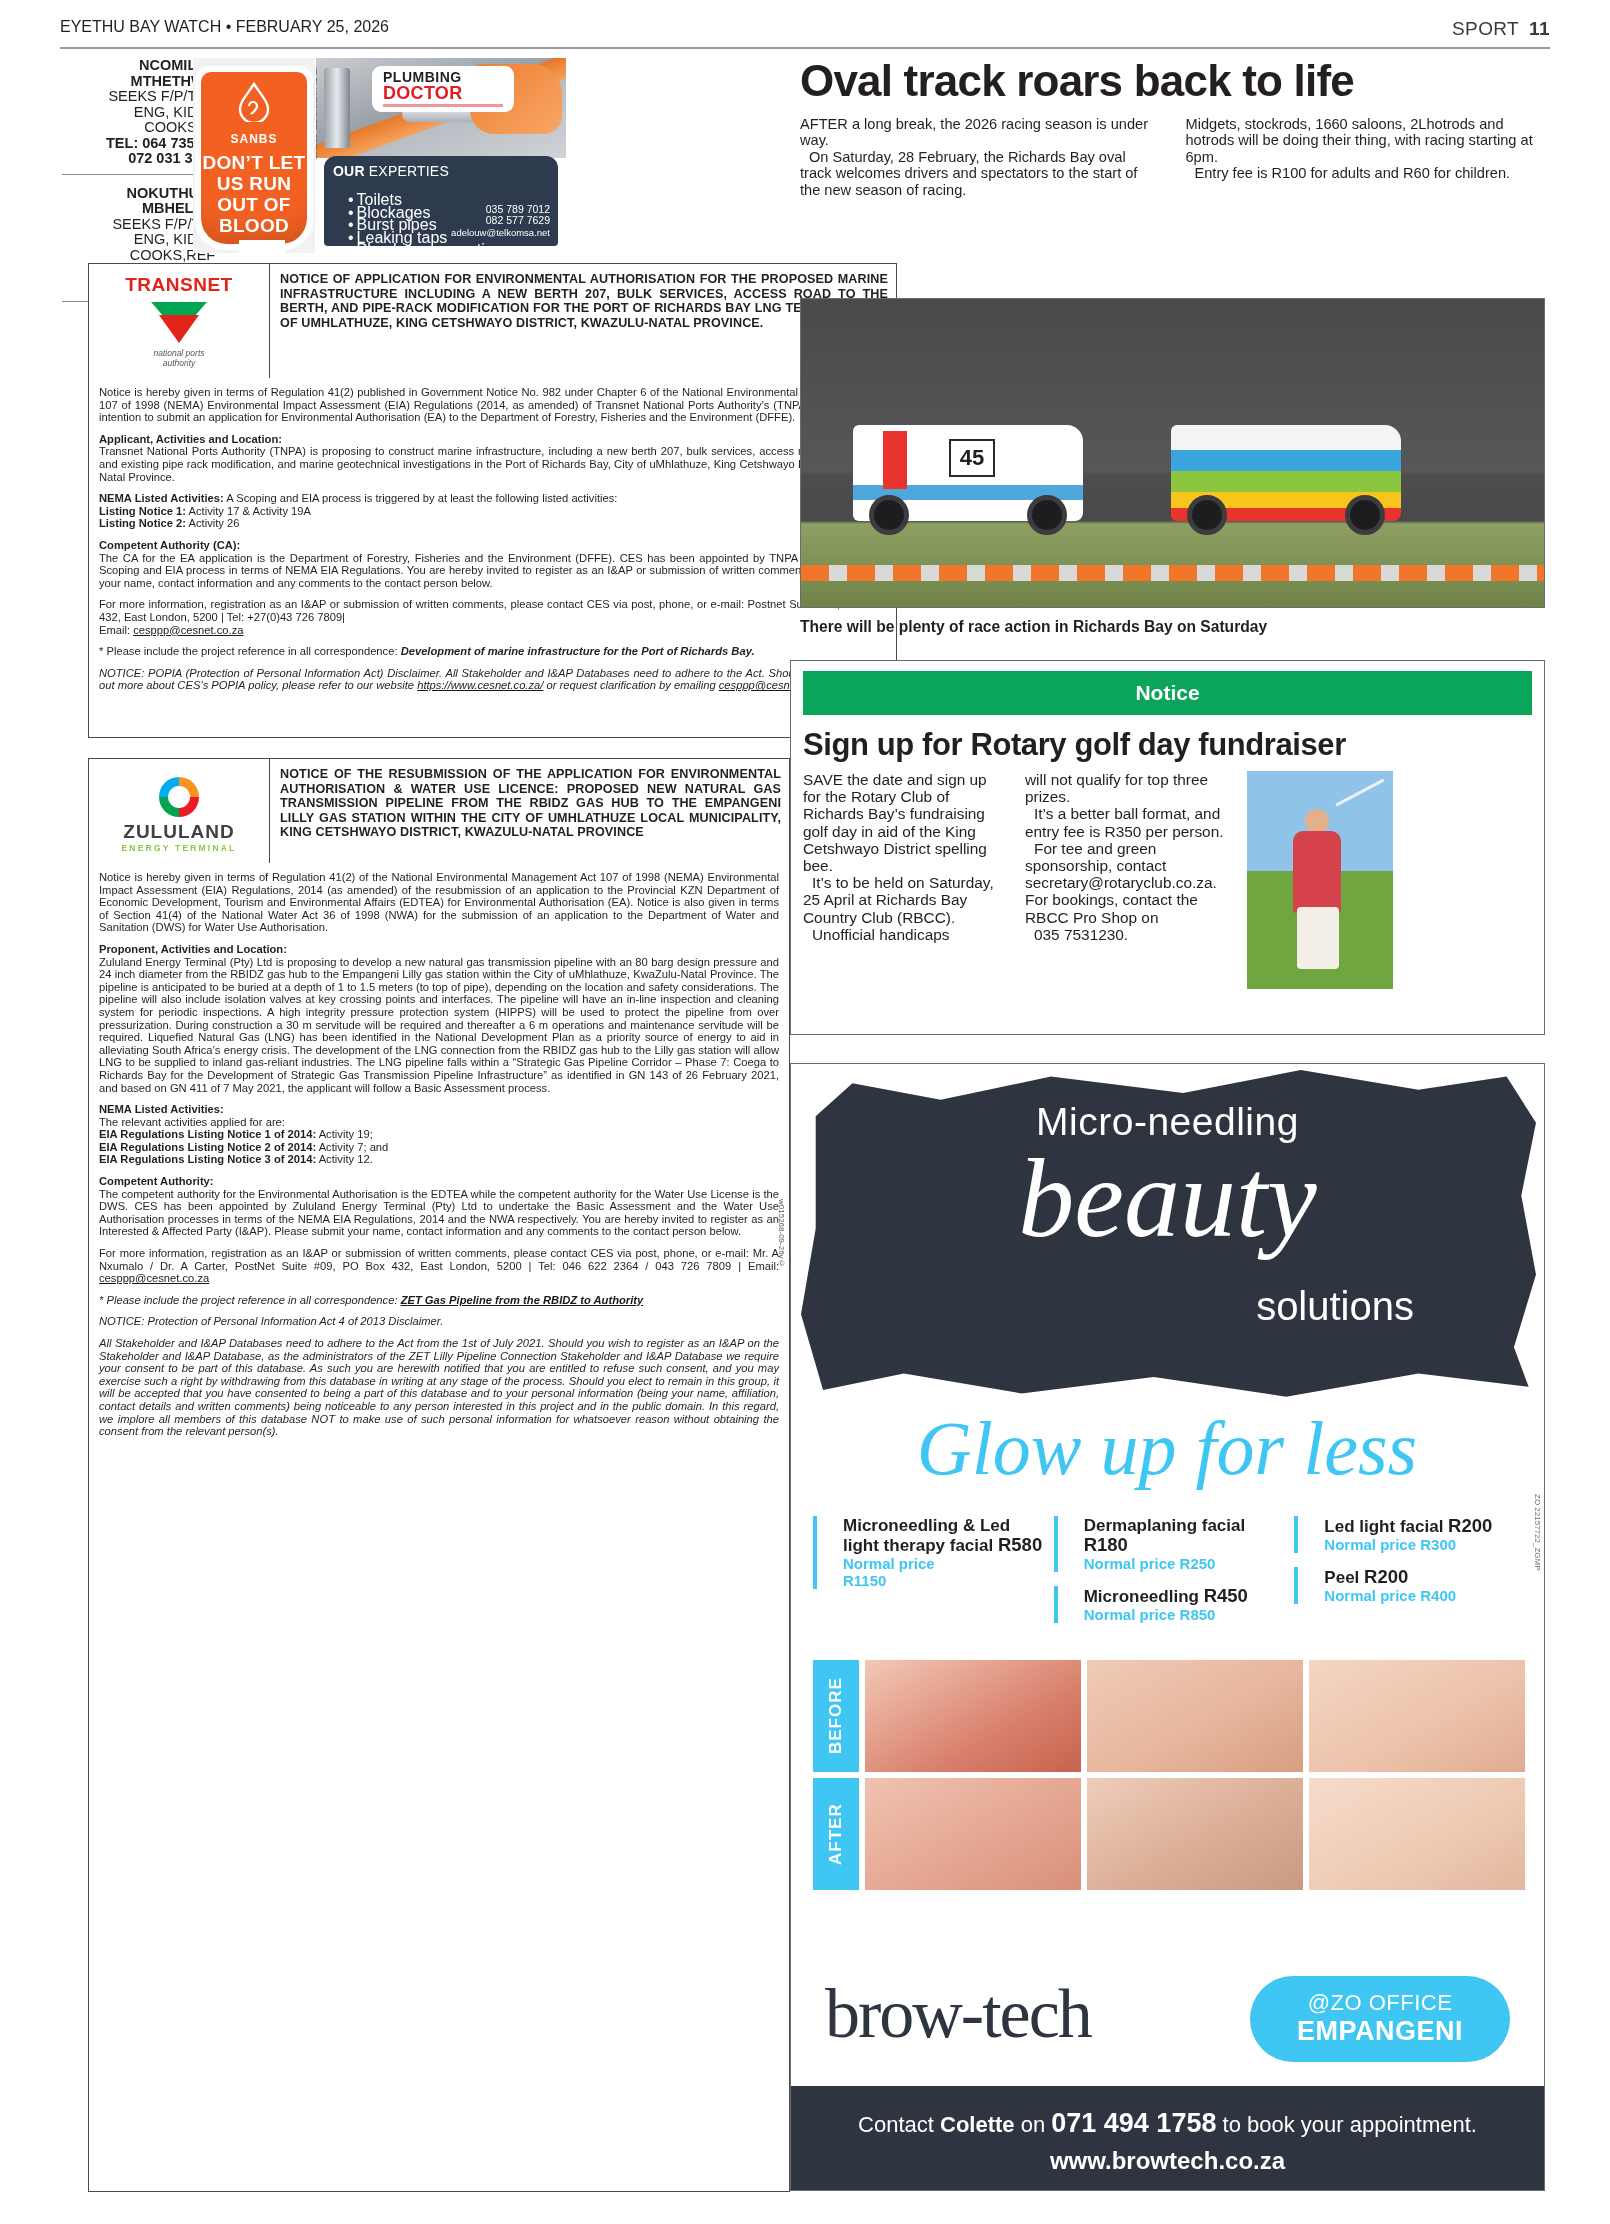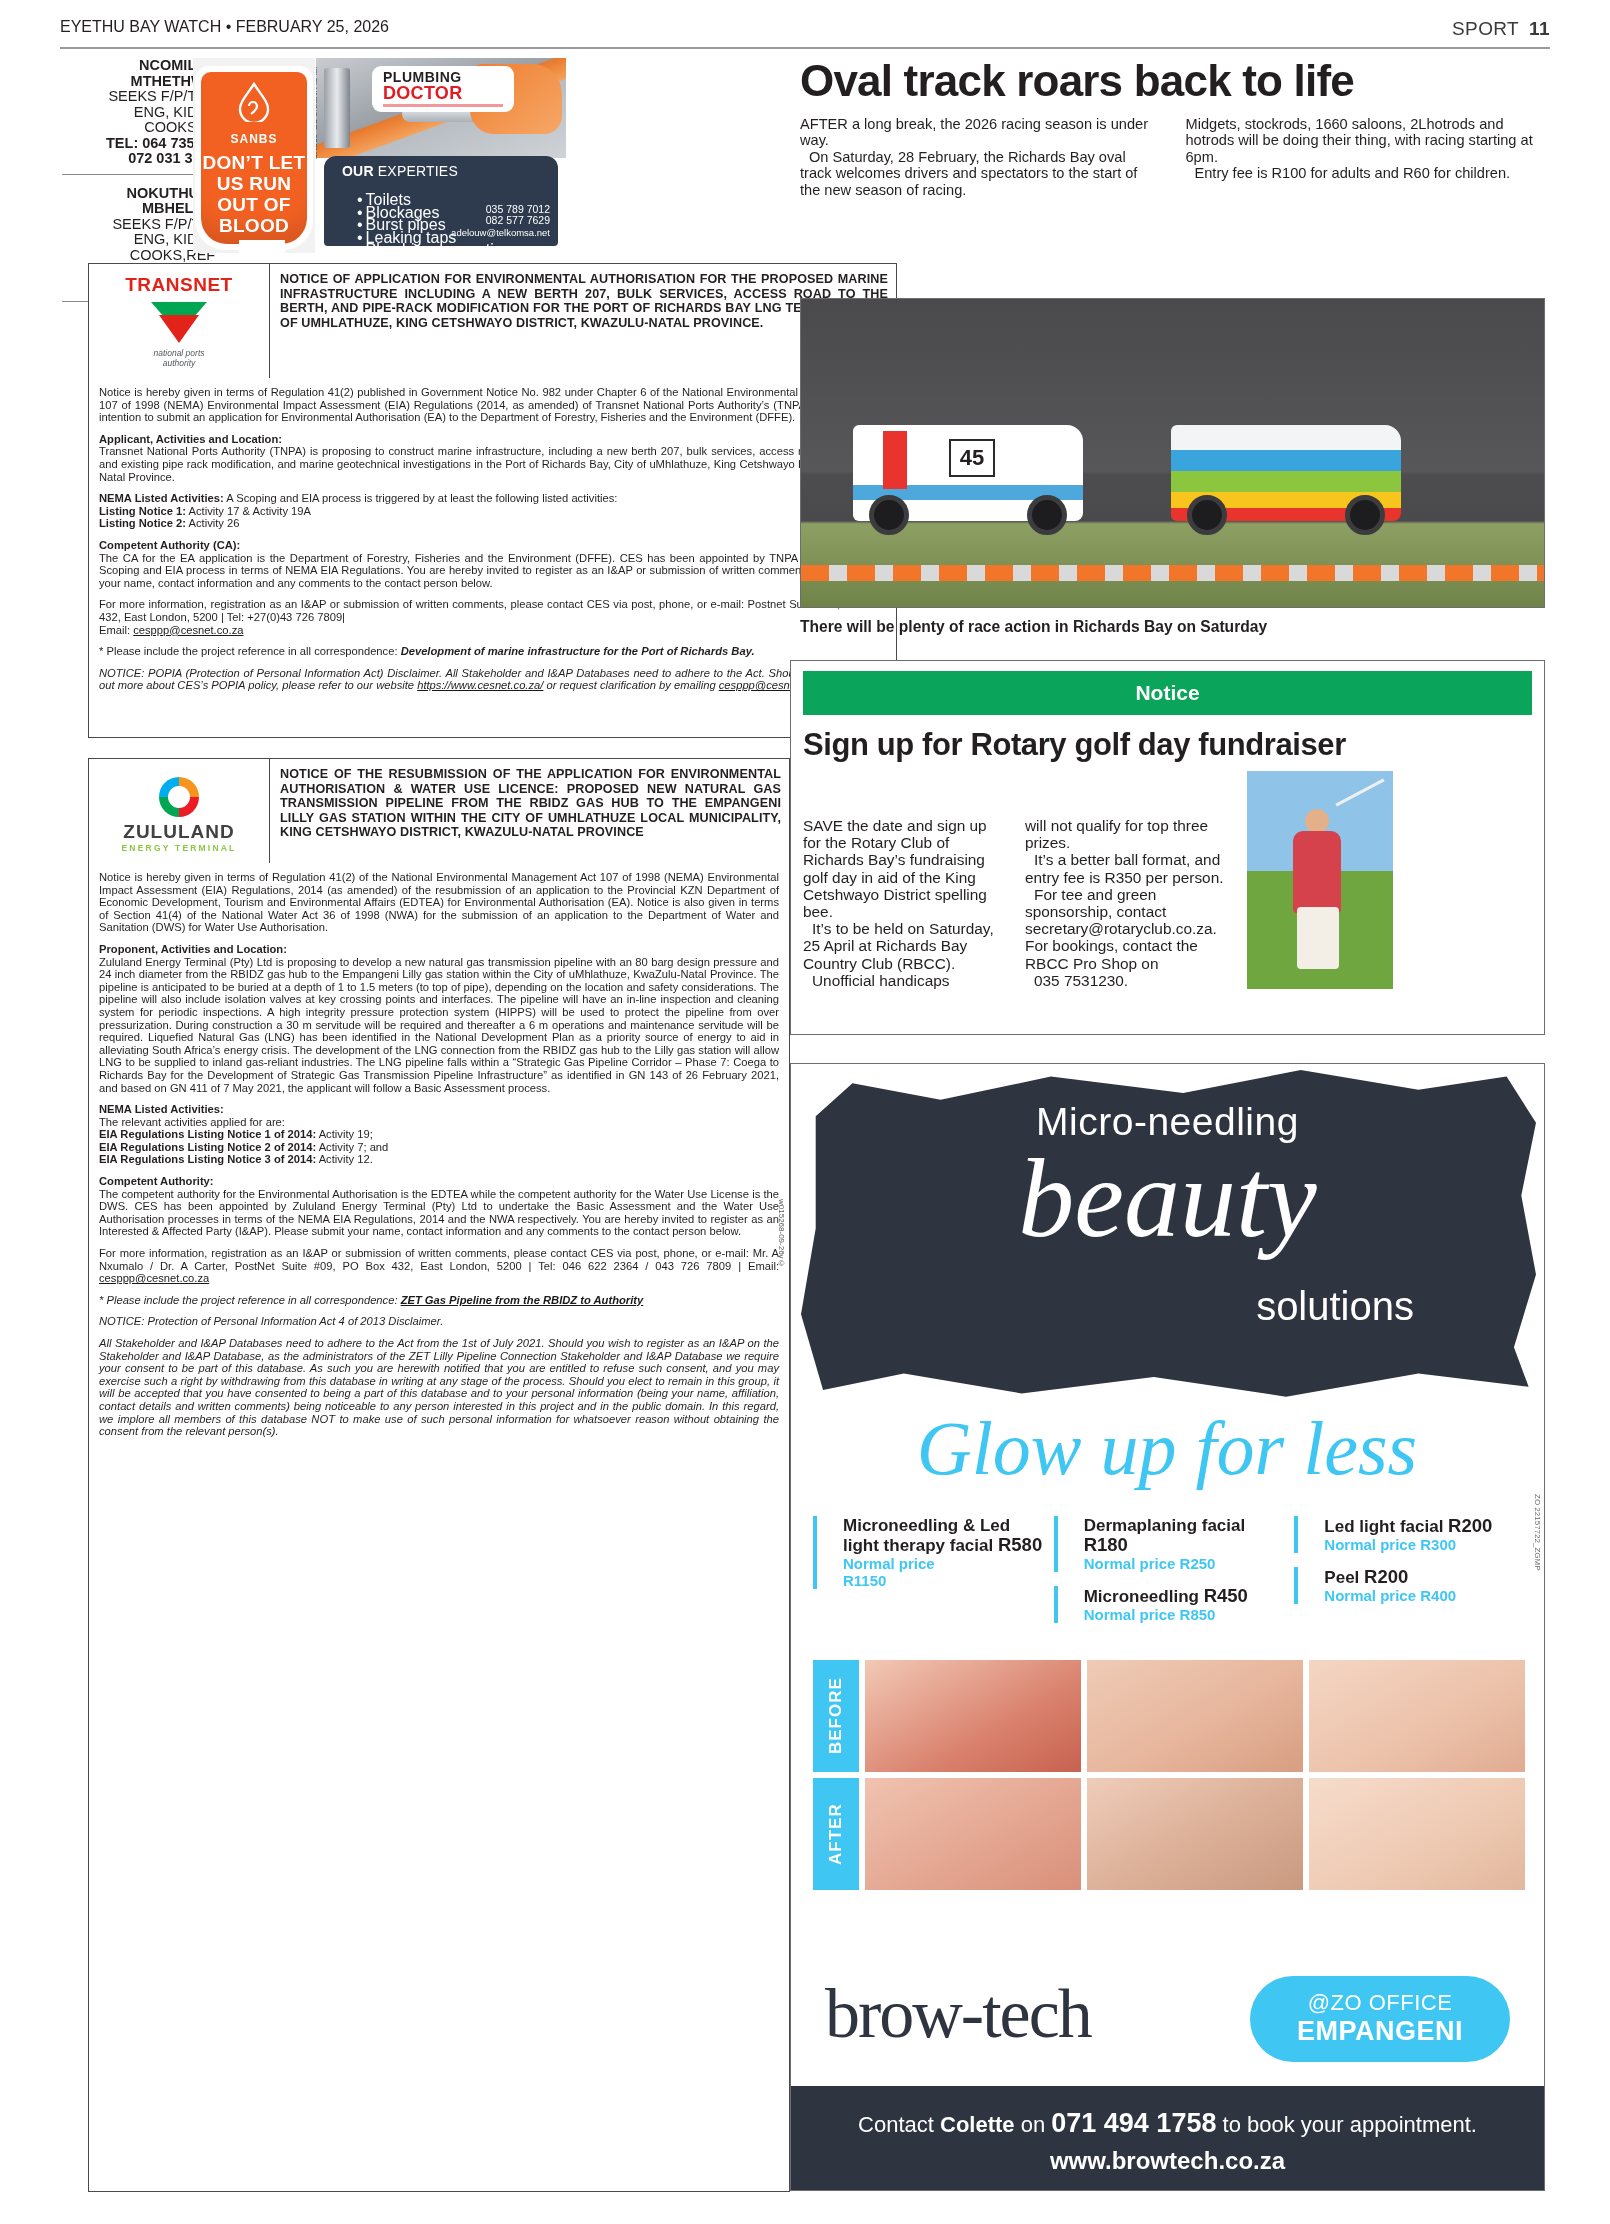--- a/index.html
+++ b/index.html
@@ -64,21 +64,21 @@
     background:linear-gradient(140deg,#ef7d2e,#f6a868); border-radius:12px 30px 18px 24px; }
   .vert-credit { position:absolute; left:3px; top:8px; font-size:7.5px; color:#4a4a4c;
     transform-origin:left top; transform:rotate(90deg) translateX(0); white-space:nowrap; }
   .plumb-logo { position:absolute; left:56px; top:8px; width:142px; height:46px;
     background:#fff; border-radius:9px; padding:3px 11px; }
   .plumb-logo .l1 { font-size:14px; font-weight:700; letter-spacing:.5px; color:#231f20;
     font-family:"Liberation Sans", sans-serif; }
   .plumb-logo .l2 { font-size:18px; font-weight:700; letter-spacing:.3px; color:#e01b22; line-height:17px;}
   .plumb-logo .bar { height:3px; background:#e01b22; opacity:.45; margin-top:2px; }
   .plumb-dark { position:absolute; left:8px; top:98px; width:234px; height:90px;
-    background:#2e3b4e; border-radius:12px 12px 4px 4px; color:#fff; padding:7px 18px;}
+    background:#2e3b4e; border-radius:12px 12px 4px 4px; color:#fff; padding:7px 9px;}
   .plumb-dark h4 { margin:0 0 2px 0; font-size:14px; font-weight:400; letter-spacing:.2px;}
   .plumb-dark h4 b { font-weight:700; }
   .plumb-dark ul { margin:15px; padding:0; list-style:none; font-size:16px; line-height:12.6px;}
   .plumb-dark li:before { content:"\2022"; margin-right:3px; }
   .plumb-phones { position:absolute; right:8px; bottom:8px; width:126px;
     text-align:right; color:#fff; font-size:10.5px; line-height:11.5px; }
   .plumb-phones .em { font-size:9.5px; }
 
   
   .notice-box { position:absolute; border:1px solid #4a4a4c; background:#fff; }
@@ -137,21 +137,21 @@
     font-weight:700; font-size:22px; }
   .art-caption { position:absolute; left:800px; top:618px; width:745px;
     font-size:15.6px; font-weight:700; }
 
   
   .rotary { position:absolute; left:790px; top:660px; width:755px; height:375px;
     border:1px solid #6d6d70; background:#fff; padding:10px 12px; }
   .rotary-band { background:#0aa55a; color:#fff; text-align:center; font-weight:700;
     font-size:21px; padding:10px 0; }
   .rotary-head { font-size:31px; font-weight:700; letter-spacing:-.4px; margin:12px 0 8px 0; }
-  .rotary-cols { display:flex; gap:22px;align-items:flex-end; }
+  .rotary-cols { display:flex; gap:22px; }
   .rotary-col { width:200px; font-size:15.4px; line-height:17.2px; }
   .rotary-col p { margin:0; }
   .rotary-col p + p { text-indent:9px; }
   .golf-photo { width:146px; height:218px; background:linear-gradient(180deg,#8fc3e8 0 46%,#6fa63f 46% 100%);
      position:relative; overflow:hidden; flex:0 0 146px; }
   .golf-photo .golfer-body { position:absolute; left:46px; top:60px; width:48px; height:82px;
      background:#d6424b; border-radius:10px 10px 4px 4px; }
   .golf-photo .golfer-legs { position:absolute; left:50px; top:136px; width:42px; height:62px;
      background:#f3efe6; border-radius:4px; }
   .golf-photo .golfer-head { position:absolute; left:58px; top:38px; width:24px; height:24px;

